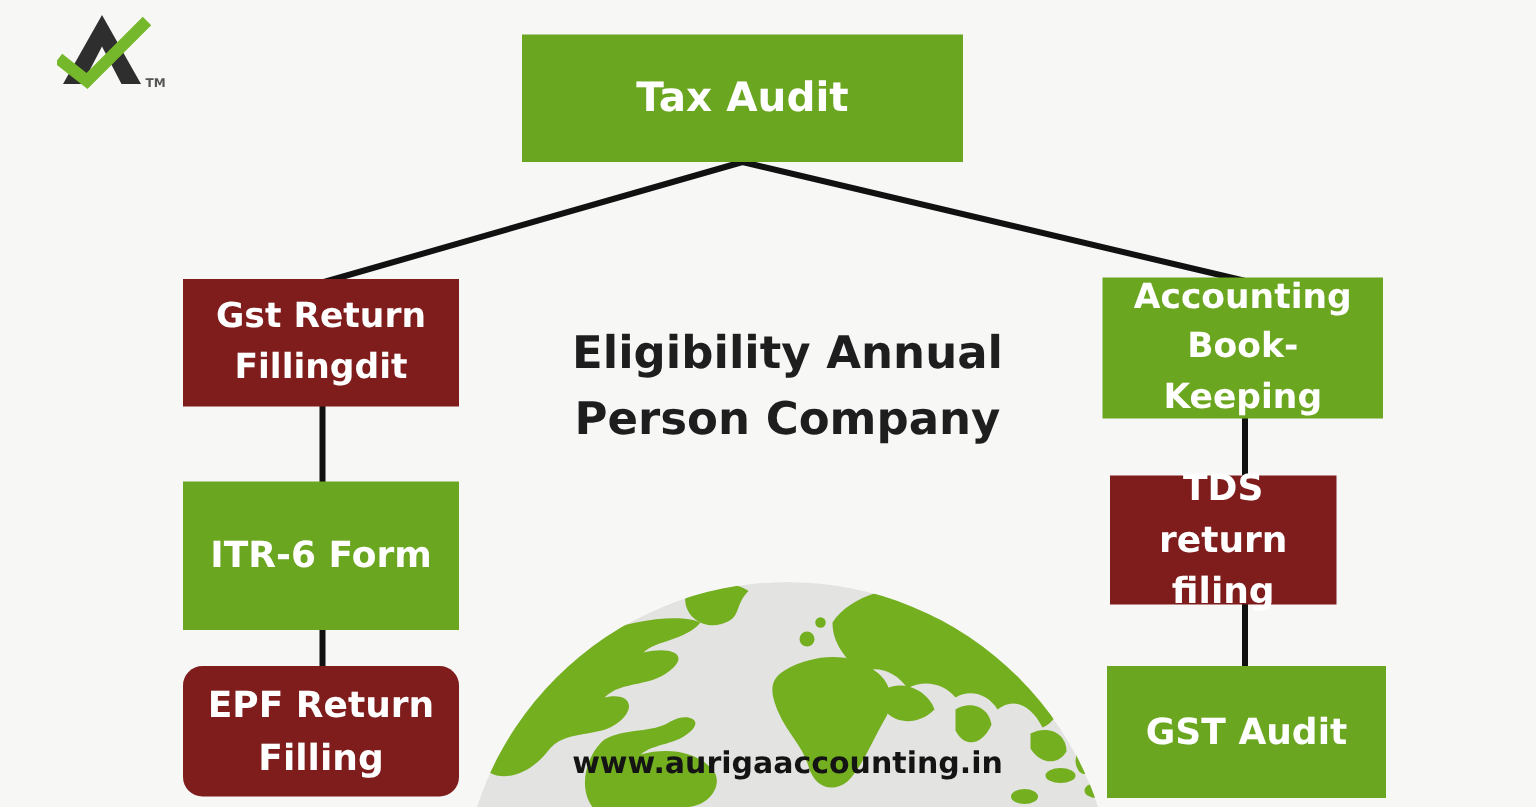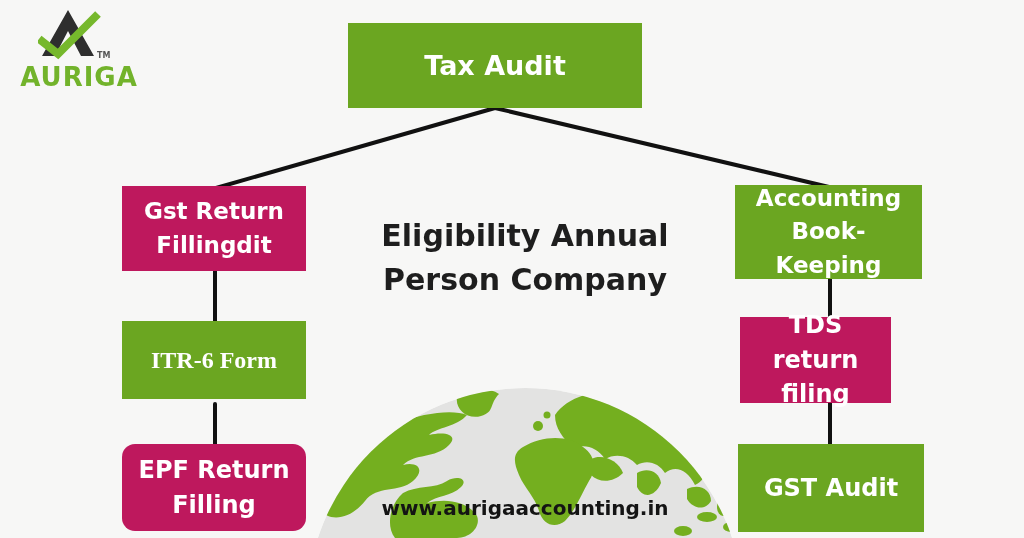--- a/index.html
+++ b/index.html
@@ -40,25 +40,25 @@
     justify-content: center;
     text-align: center;
     color: #ffffff;
     font-weight: 700;
     line-height: 1.45;
     padding: 2px 6px;
     box-sizing: border-box;
     z-index: 3;
   }
   .node.green { background: #6ba621; }
-  .node.dark  { background: #be185d; }
+  .node.dark  { background: #7f1d1d; }
 
   .node-root   { left: 348px; top: 23px;  width: 294px; height: 85px; font-size: 27px; }
   .node-l1     { left: 122px; top: 186px; width: 184px; height: 85px; font-size: 23px; }
-  .node-l2     { left: 122px; top: 321px; width: 184px; height: 78px; font-size: 24px; font-family: Liberation Serif, serif; }
+  .node-l2     { left: 122px; top: 321px; width: 184px; height: 99px; font-size: 24px; }
   .node-l3     { left: 122px; top: 444px; width: 184px; height: 87px; font-size: 24px; border-radius: 13px; }
   .node-r1     { left: 735px; top: 185px; width: 187px; height: 94px; font-size: 23px; }
   .node-r2     { left: 740px; top: 317px; width: 151px; height: 86px; font-size: 24px; }
   .node-r3     { left: 738px; top: 444px; width: 186px; height: 88px; font-size: 24px; }
 
   
   .center-title {
     position: absolute;
     left: 345px; top: 214px;
     width: 360px;
@@ -104,21 +104,20 @@
       <path d="M830 402 L830 446"></path>
     </g>
   </svg>
 
   <div class="logo">
     <svg class="logo-mark" width="78" height="54" viewBox="0 0 78 54" xmlns="http://www.w3.org/2000/svg">
       <path d="M4 50 L30 4 L56 50 L43 50 L30 25 L17 50 Z" fill="#2e2e2e"></path>
       <path d="M1 33 L20 48 L60 8" fill="none" stroke="#76b82c" stroke-width="8"></path>
       <text x="59" y="52" font-size="8" fill="#555555" font-weight="700">TM</text>
     </svg>
-    <div class="logo-brand">AURIGA</div>
   </div>
 
   <div class="node green node-root">
     <span>Tax Audit</span>
   </div>
 
   <div class="node dark node-l1">
     <span>Gst Return Fillingdit</span>
   </div>
   <div class="node green node-l2">

